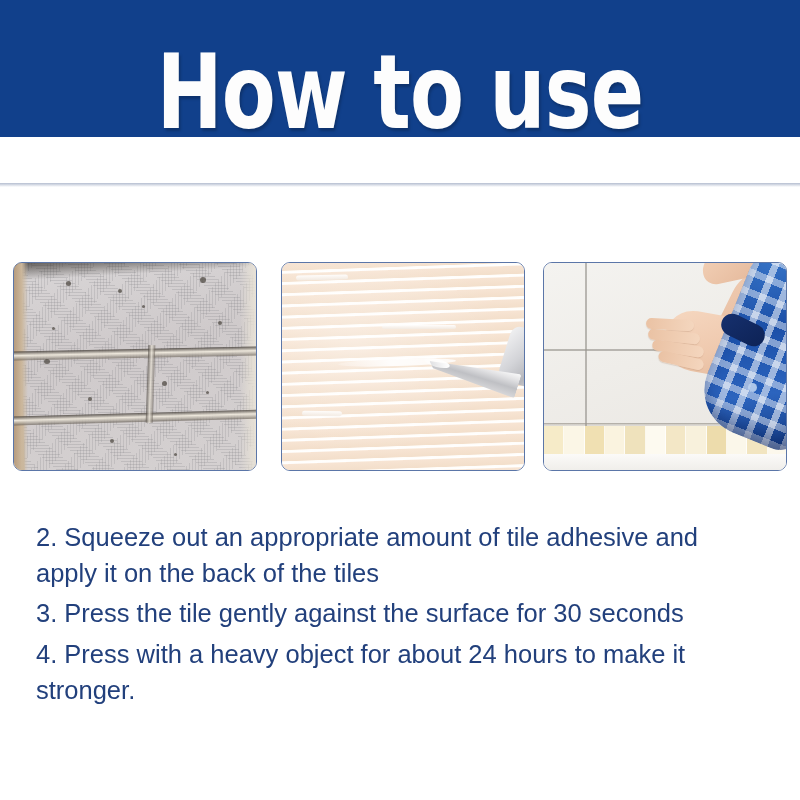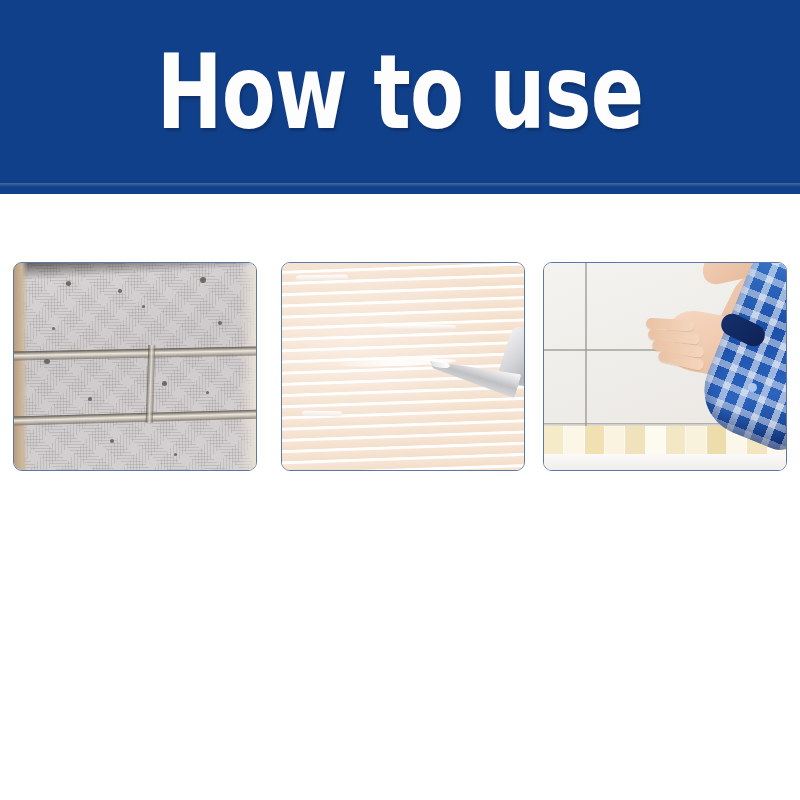--- a/index.html
+++ b/index.html
@@ -14,21 +14,21 @@
     overflow: hidden;
     position: relative;
   }
 
   
   .banner {
     position: absolute;
     left: 0;
     top: 0;
     width: 800px;
-    height: 194px;
+    height: 137px;
     background: #11408B;
     overflow: hidden;
   }
   .banner-title {
     position: absolute;
     left: 0;
     top: 0;
     width: 800px;
     height: 183px;
     display: flex;
@@ -409,13 +409,16 @@
         <div class="sleeve"></div>
         <div class="cuff"></div>
         <div class="cuff-btn"></div>
       </div>
     </div>
   </div>
 
 </div>
 
 <div class="steps" style="color: rgb(34, 64, 124);">
+  <p class="step">2. Squeeze out an appropriate amount of tile adhesive and apply it on the back of the tiles</p>
+  <p class="step">3. Press the tile gently against the surface for 30 seconds</p>
+  <p class="step">4. Press with a heavy object for about 24 hours to make it stronger.</p>
 </div>
 
 </body></html>

